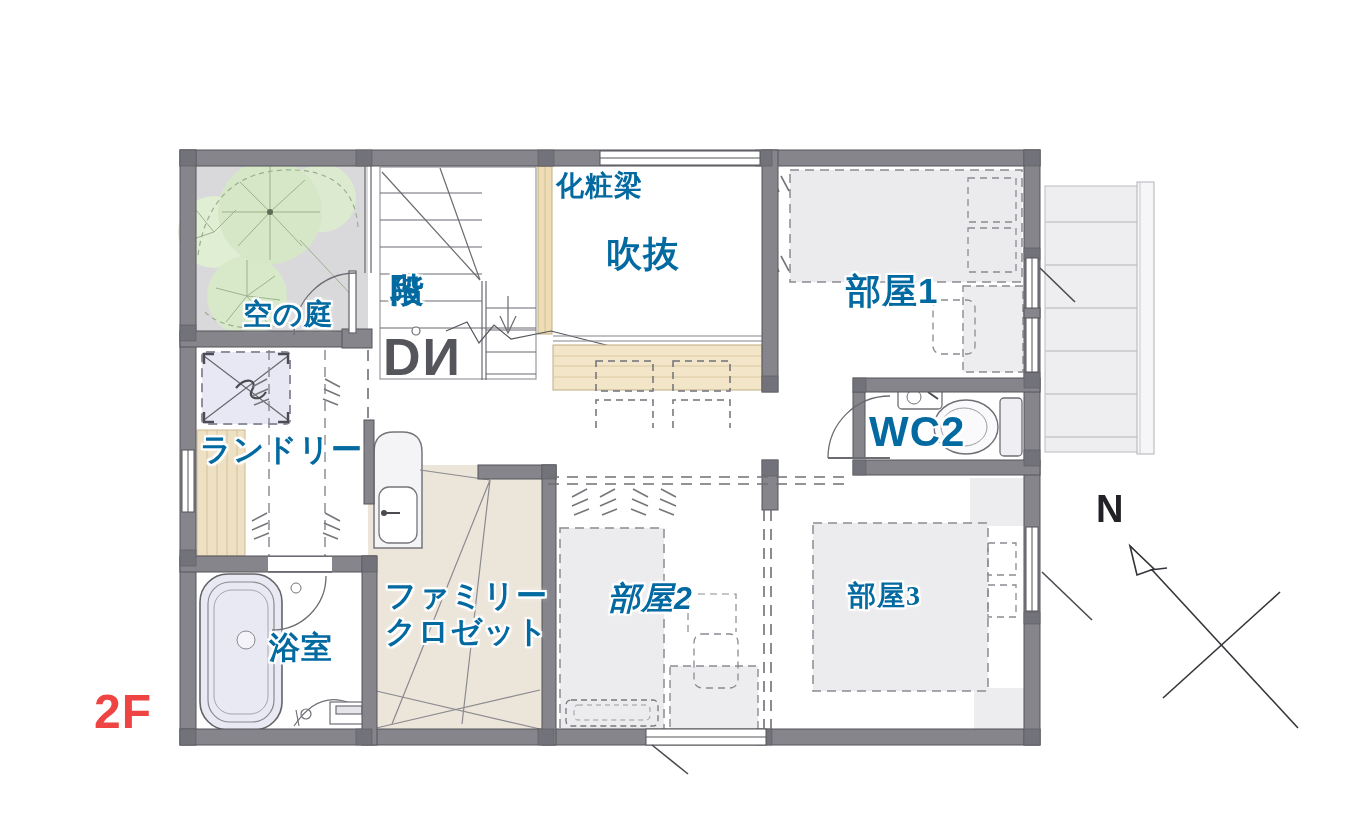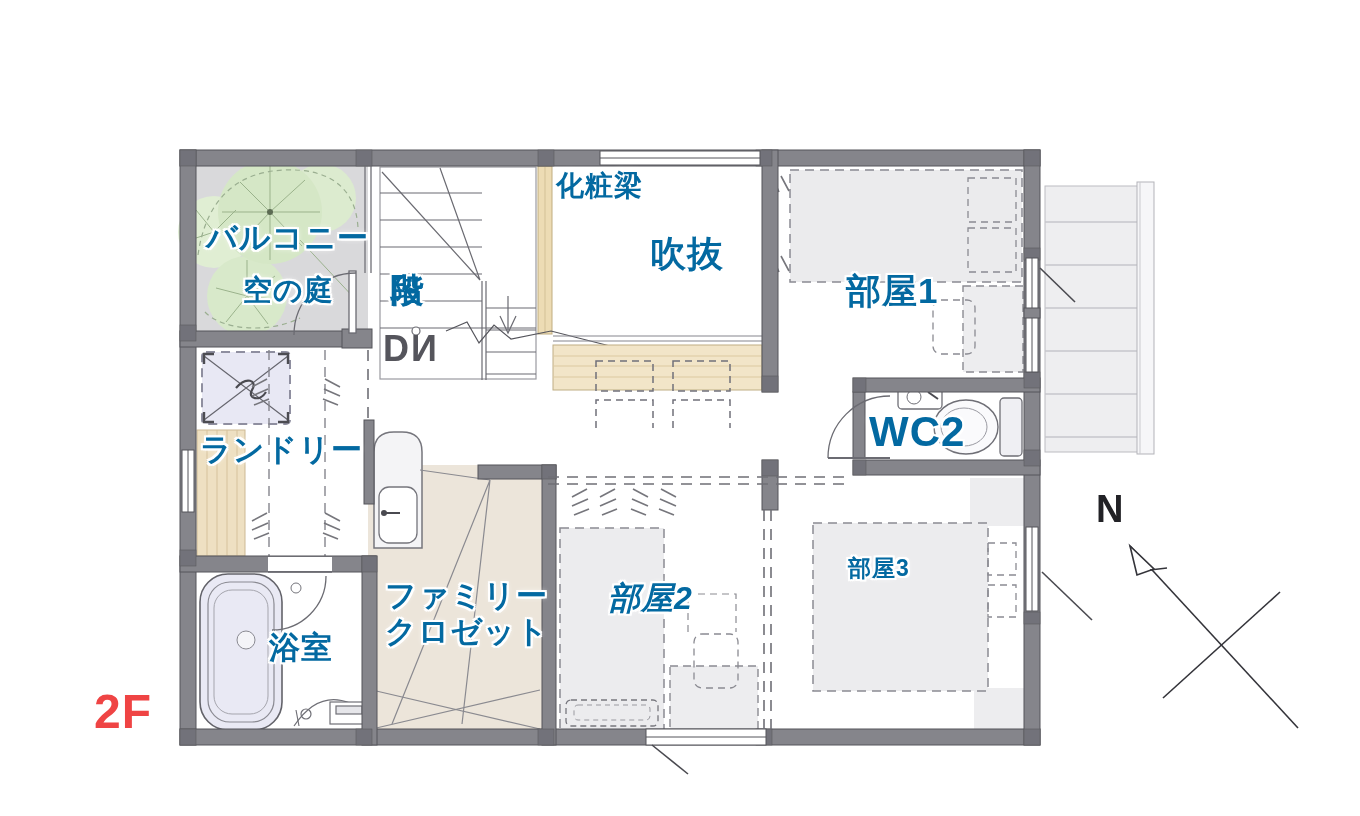--- a/index.html
+++ b/index.html
@@ -242,32 +242,31 @@
   </g>
 
   <g stroke="#34343a" stroke-width="1.6" fill="none">
     <line x1="1298" y1="728" x2="1130" y2="546"></line>
     <line x1="1163" y1="698" x2="1280" y2="592"></line>
     <path d="M1130,546 L1137,575 L1154,569 Z" fill="#ffffff"></path>
     <line x1="1150" y1="570" x2="1167" y2="568"></line>
   </g>
 </svg>
 
-<div class="lbl" style="left:206px;top:220px;font-size:31px;">バルコニー</div>
-<div class="lbl" style="left:243px;top:274px;font-size:29px;">空の庭</div>
+<div class="lbl" style="left:243px;top:298px;font-size:29px;">空の庭</div>
 <div class="lbl vert" style="left:388px;top:246px;font-size:33px;">階段</div>
-<div class="lbl plain" style="left:383px;top:328px;font-size:36px;color:#55555c;letter-spacing:2px;">DИ</div>
+<div class="lbl plain" style="left:383px;top:328px;font-size:52px;color:#55555c;letter-spacing:2px;">DИ</div>
 <div class="lbl" style="left:556px;top:170px;font-size:28px;">化粧梁</div>
-<div class="lbl" style="left:606px;top:233px;font-size:36px;margin-left:44px;">吹抜</div>
+<div class="lbl" style="left:606px;top:233px;font-size:36px;">吹抜</div>
 <div class="lbl" style="left:846px;top:271px;font-size:35px;">部屋1</div>
 <div class="lbl" style="left:869px;top:408px;font-size:42px;">WC2</div>
 <div class="lbl" style="left:200px;top:432px;font-size:31px;">ランドリー</div>
 <div class="lbl" style="left:269px;top:630px;font-size:31px;">浴室</div>
 <div class="lbl" style="left:385px;top:578px;font-size:31px;">
   <span>ファミリー</span><br>
   <span>クロゼット</span>
 </div>
 <div class="lbl" style="left:608px;top:580px;font-size:32px;font-style:italic;">部屋2</div>
-<div class="lbl" style="left:848px;top:555px;font-size:23px;">部屋3</div>
+<div class="lbl" style="left:848px;top:580px;font-size:28px;font-family:Liberation Serif, serif;">部屋3</div>
 <div class="lbl plain" style="left:94px;top:684px;font-size:48px;font-weight:600;color:#ef4444;">2F</div>
 <div class="lbl plain" style="left:1096px;top:488px;font-size:38px;color:#222226;">N</div>
 
 </div>
 
 </body></html>

